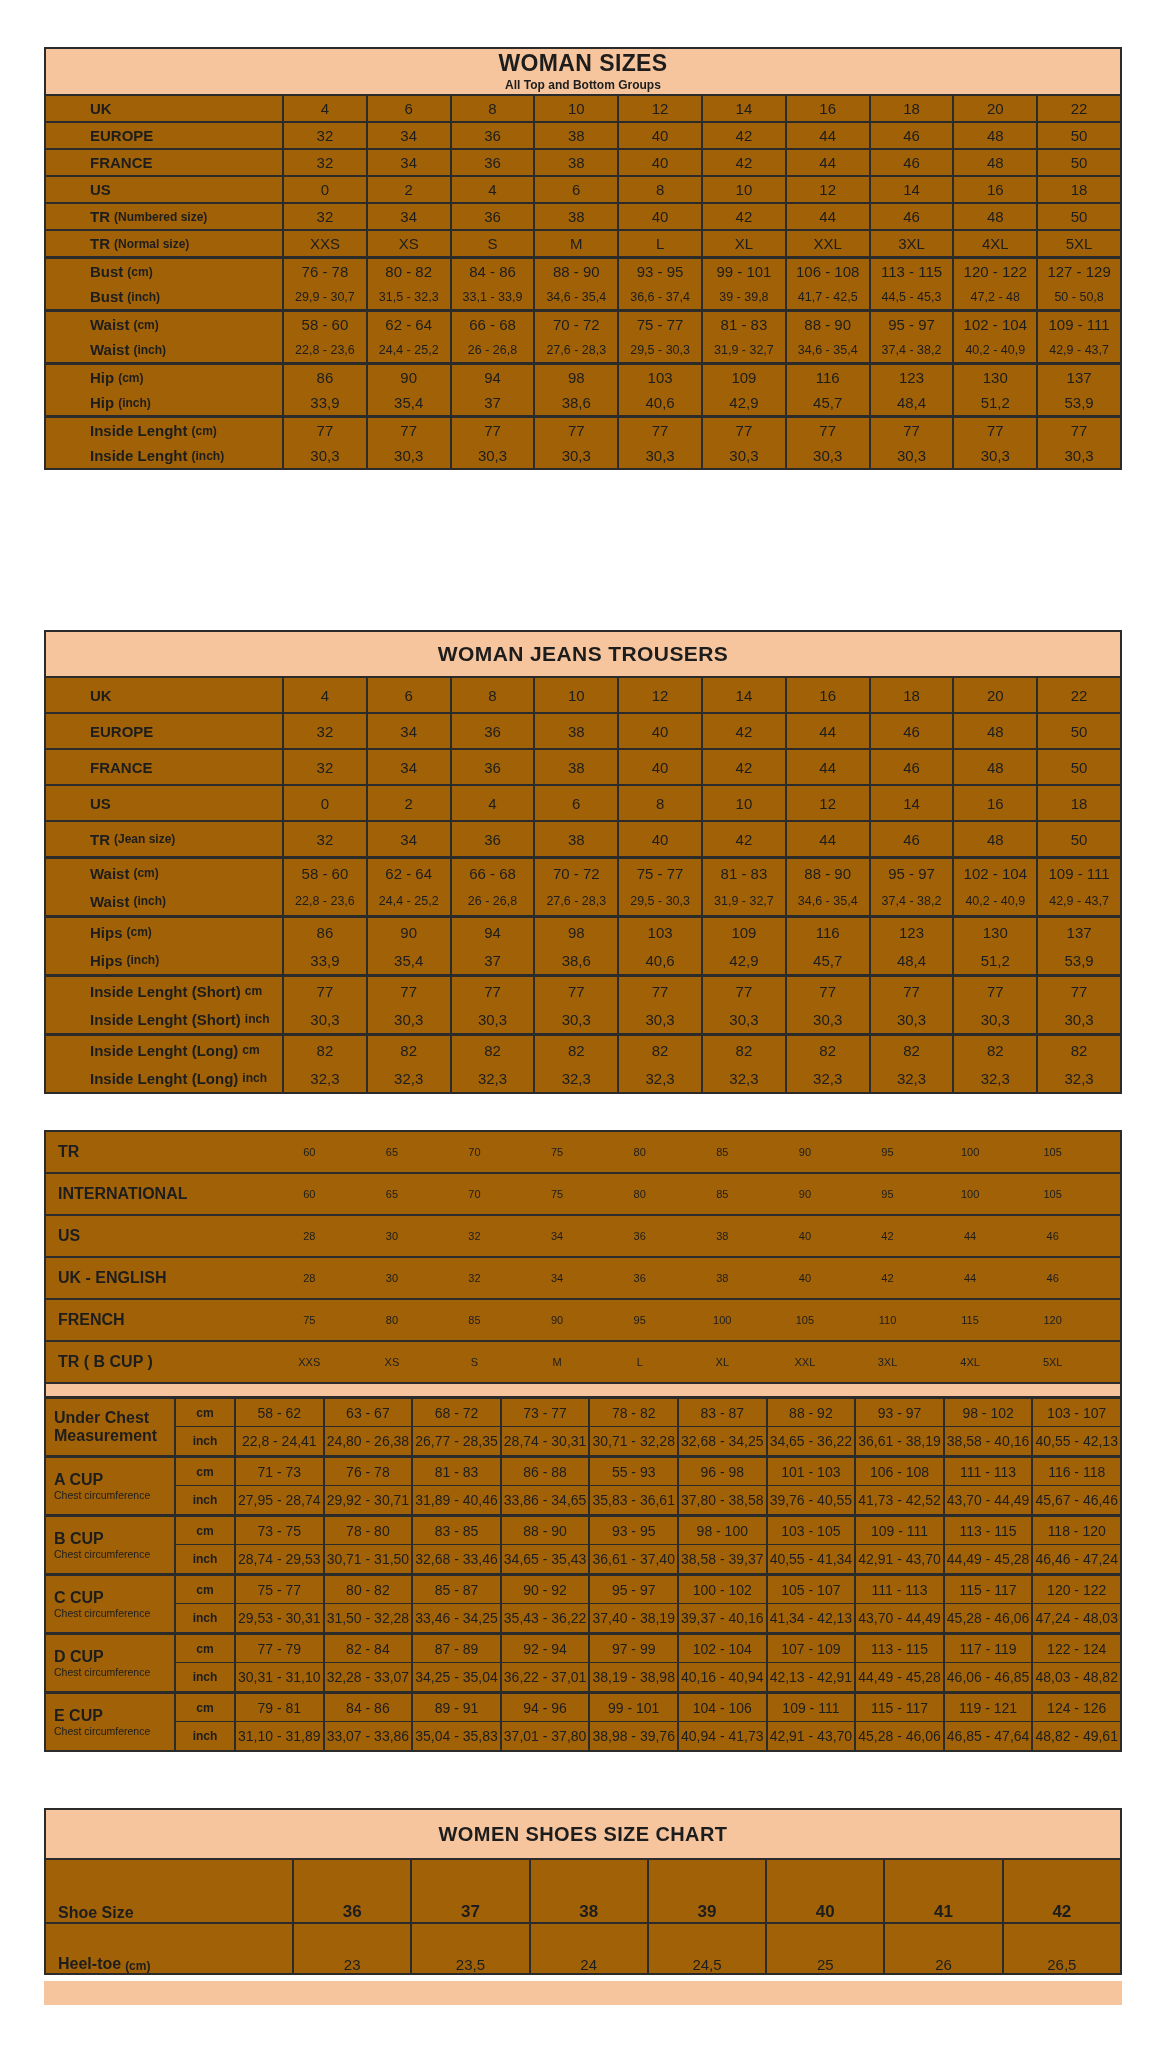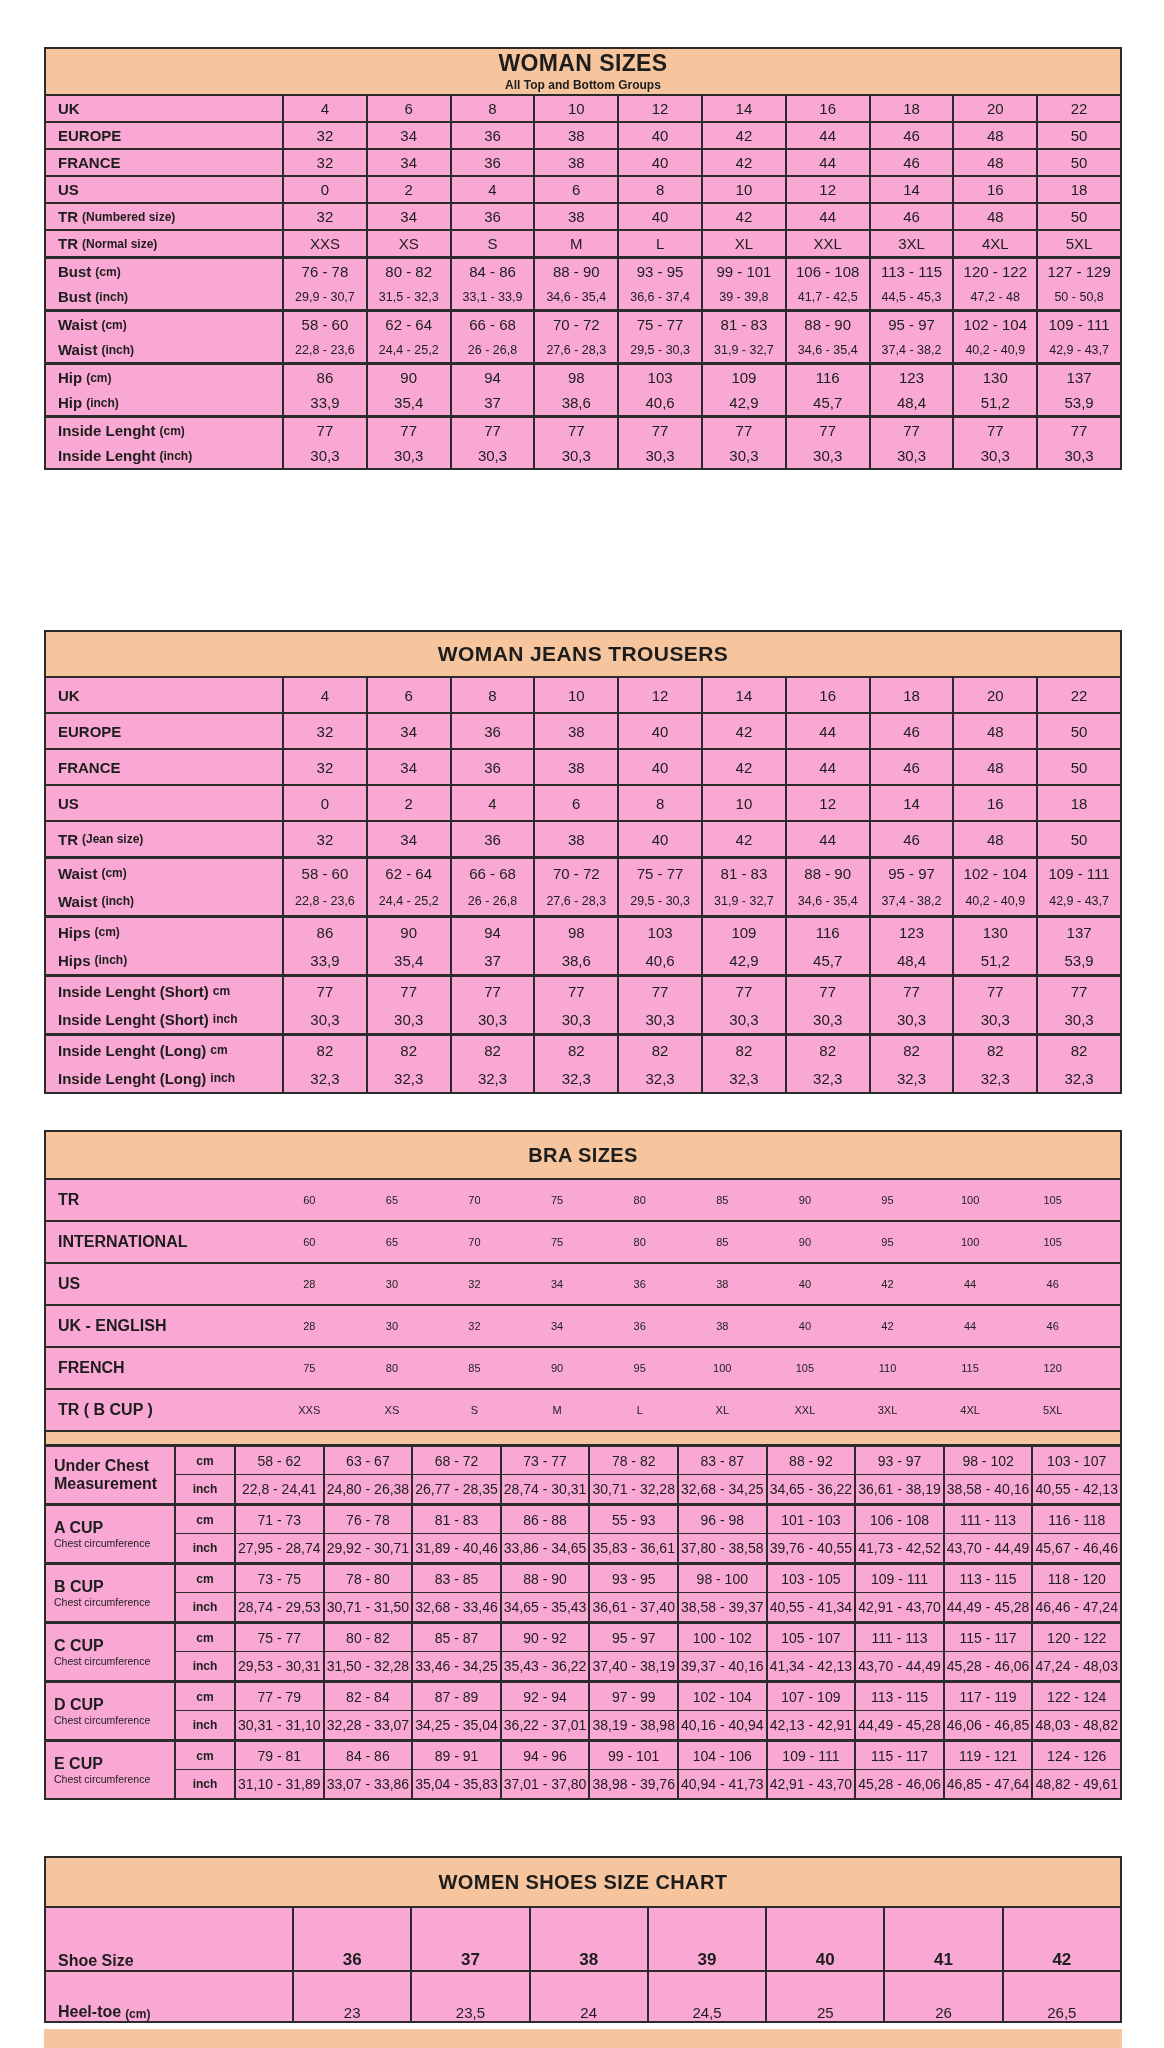--- a/index.html
+++ b/index.html
@@ -4,34 +4,34 @@
 <style>
   :root{
     --peach:#f6c59d;
     --ink:#1d1d1d;
     --line:#2b2b2b;
   }
   html,body{margin:0;padding:0;background:#ffffff;}
   body{font-family:"Liberation Sans",sans-serif;color:var(--ink);}
   .page{position:relative;width:1164px;height:2048px;background:#fff;overflow:hidden;}
 
-  .tbl{margin-left:44px;width:1078px;border:2px solid var(--line);box-sizing:border-box;background:#f9a8d4;}
+  .tbl{margin-left:44px;width:1078px;border:2px solid var(--line);box-sizing:border-box;background:#a16207;}
   .band{background:var(--peach);border-bottom:2px solid var(--line);text-align:center;
         display:flex;flex-direction:column;justify-content:center;}
   .band-title{font-weight:700;letter-spacing:.4px;line-height:1.05;}
   .band-sub{font-weight:700;font-size:12px;margin-top:2px;}
 
   
   .g{border-top:2px solid var(--line);}
   .tbody > .g:first-child{border-top:none;}
   .g.multi{border-top:3px solid var(--line);}
   .mrow{display:grid;grid-template-columns:236px repeat(10,1fr);}
   .mrow .cell{display:flex;align-items:center;justify-content:center;
               border-left:2px solid var(--line);overflow:hidden;white-space:nowrap;}
-  .mrow .cell.lab{border-left:none;justify-content:flex-start;padding-left:12px;}
+  .mrow .cell.lab{border-left:none;justify-content:flex-start;padding-left:12px;margin-left:32px;}
   .lab-main{font-weight:700;}
   .lab-sub{font-weight:700;font-size:12px;margin-left:4px;}
   .t1 .mrow{height:25px;font-size:15px;}
   .t2 .mrow{height:34px;font-size:15px;}
   .t2 .g.multi .mrow{height:28px;}
   .mrow.small .val{font-size:12.5px;}
 
   
   .brow{display:grid;grid-template-columns:222px repeat(10,1fr) 26px;height:40px;
         align-items:center;border-top:2px solid var(--line);}
@@ -553,23 +553,20 @@
             <div class="cell val">32,3</div>
             <div class="cell val">32,3</div>
             <div class="cell val">32,3</div>
             <div class="cell val">32,3</div>
           </div>
         </div>
       </div>
   </section>
 
   <section class="tbl t3">
-    <header class="band">
-      <div class="band-title">BRA SIZES</div>
-    </header>
     <div class="btop">
         <div class="brow">
           <div class="lab">TR</div>
           <div class="val">60</div>
           <div class="val">65</div>
           <div class="val">70</div>
           <div class="val">75</div>
           <div class="val">80</div>
           <div class="val">85</div>
           <div class="val">90</div>

